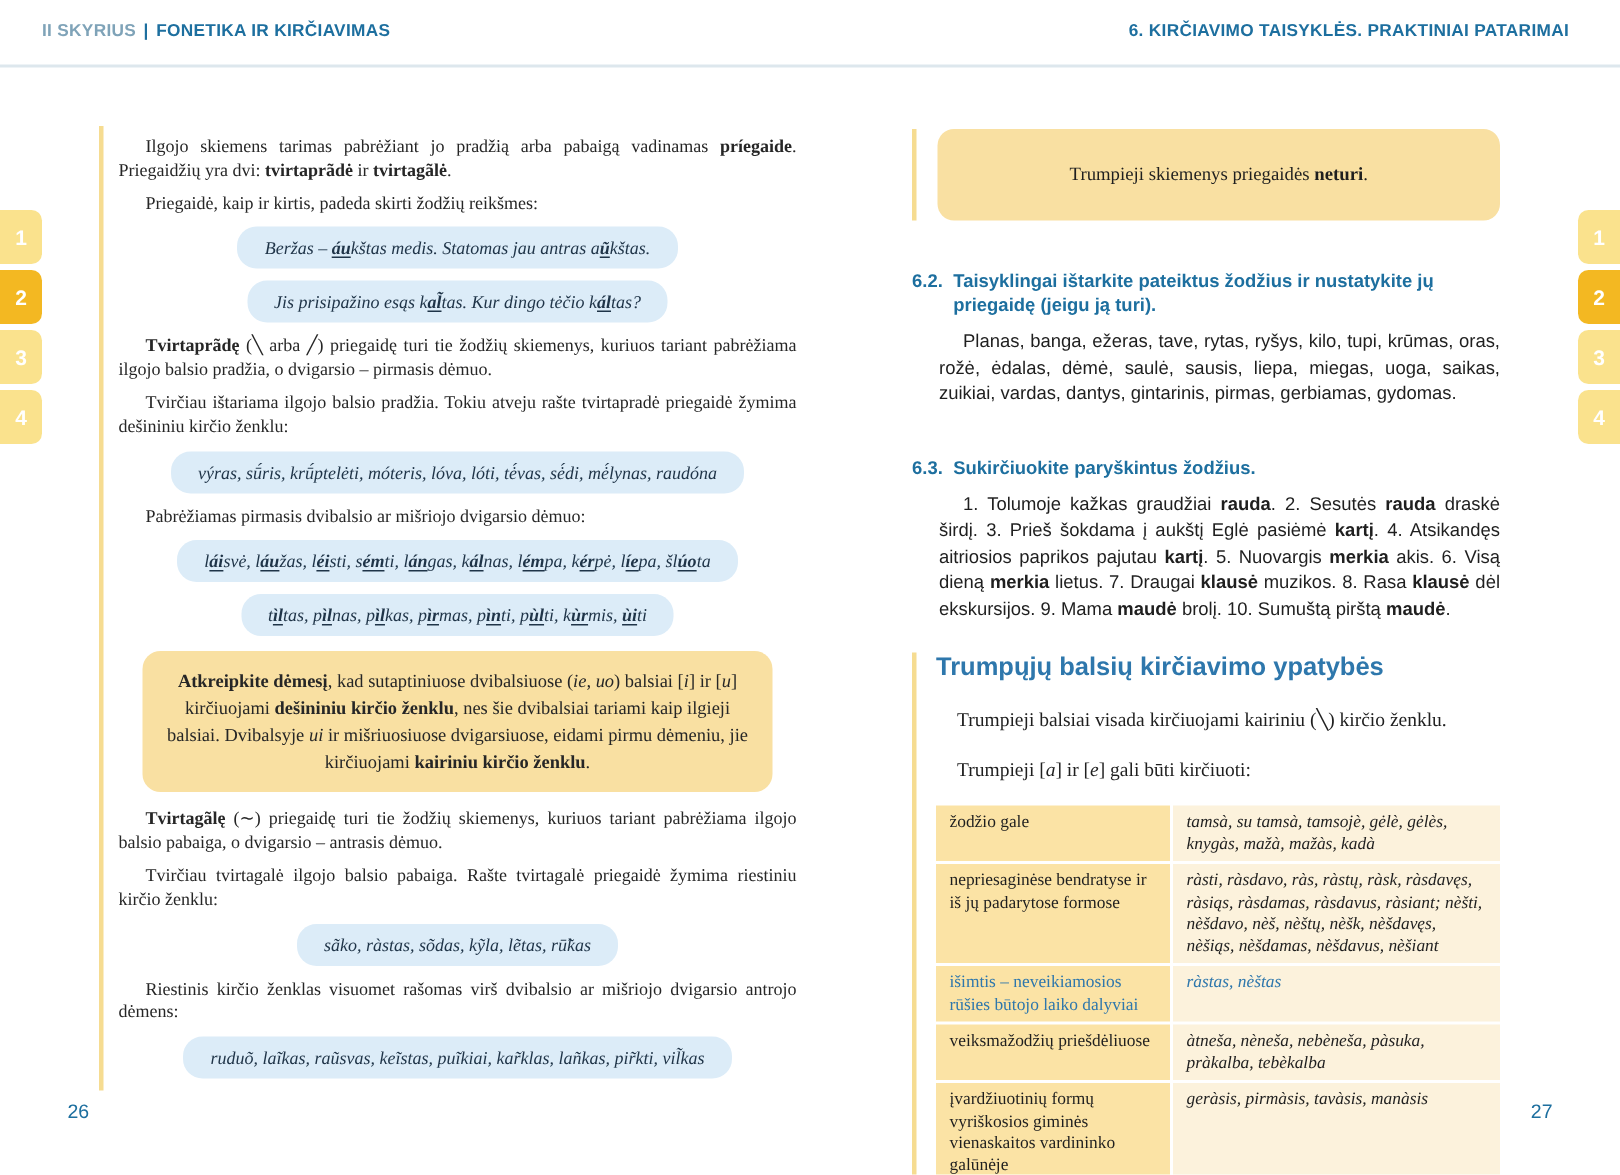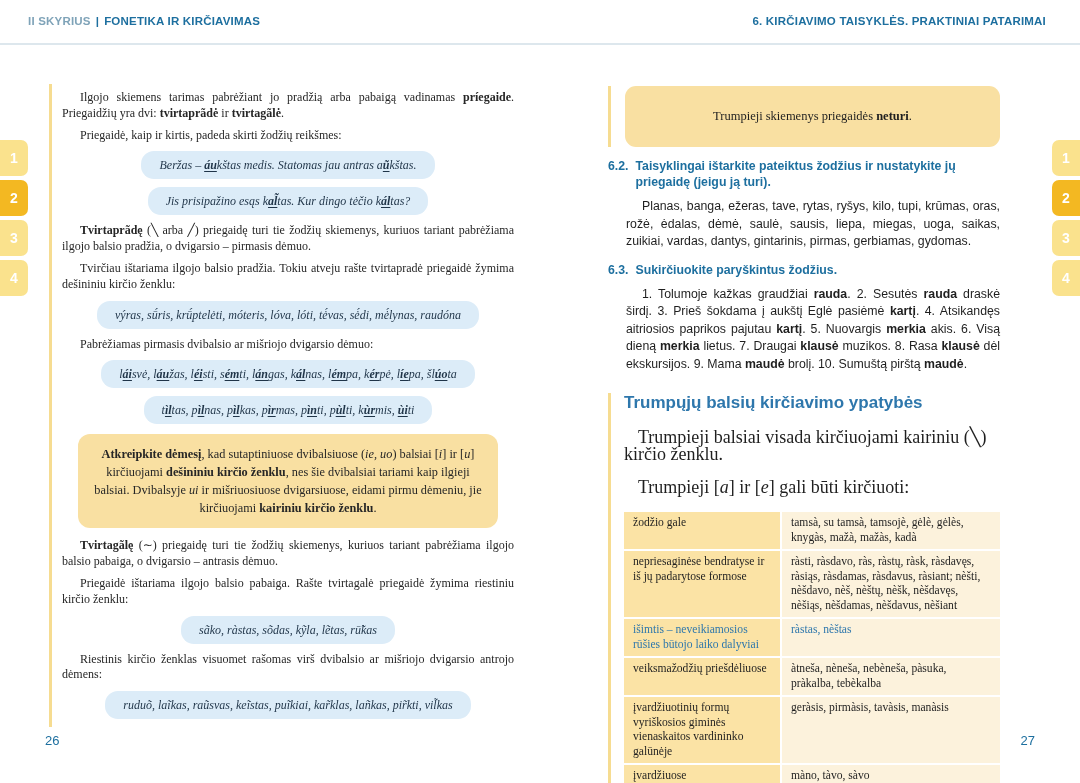--- a/index.html
+++ b/index.html
@@ -21,53 +21,53 @@
   .tabs{position:absolute;top:140px;display:flex;flex-direction:column;gap:4px;}
   #tabs-left{left:0;}
   #tabs-right{right:0;}
   .tab{width:28px;height:36px;display:flex;align-items:center;justify-content:center;
        background:var(--tab-inactive,#fae28d);color:#fff;
        font:bold 14px "Liberation Sans", sans-serif;}
   #tabs-left .tab{border-radius:0 7px 7px 0;}
   #tabs-right .tab{border-radius:7px 0 0 7px;}
   .tab.active{background:var(--tab-active,#f3b822);}
   
-  #left-col{position:absolute;left:49px;top:84px;width:452px;
+  #left-col{position:absolute;left:66px;top:84px;width:452px;
             border-left:3px solid var(--bar-yellow,#f6dc91);padding-left:10px;
             font-size:12px;line-height:15.8px;text-align:justify;}
   #left-col p{margin:6px 0;}
   .ind{text-indent:18px;}
   .example-box{background:var(--box-blue-bg,#dcecf8);border-radius:13px;
                padding:6px 18px;margin:8px auto;width:fit-content;max-width:90%;
                text-align:center;font-style:italic;color:#1f3448;
                font-size:12px;line-height:16px;text-indent:0;}
   .note-box{background:var(--box-orange-bg,#f9e0a2);border-radius:12px;
             padding:11px 16px;margin:10px 16px;text-align:center;
             font-size:12.3px;line-height:18px;text-indent:0;}
   u{text-decoration:underline;text-underline-offset:2px;text-decoration-thickness:1px;font-weight:bold;}
   
   #right-col{position:absolute;left:608px;top:86px;width:392px;
              font-family:"Liberation Sans", sans-serif;font-size:12.3px;color:#1f1f1f;}
   .bar-box{border-left:3px solid var(--bar-yellow,#f6dc91);padding-left:14px;}
   .top-note{background:var(--box-orange-bg,#f9e0a2);border-radius:11px;padding:23px 10px;
             text-align:center;font-family:"Liberation Serif", serif;font-size:12.5px;}
-  .ex{margin-top:11px;}
+  .ex{margin-top:32px;}
   .ex-head{display:flex;gap:7px;color:var(--accent-blue,#1d78a8);font-weight:bold;
            font-size:12.3px;line-height:16px;}
   .ex-body{margin:8px 0 0 18px;text-indent:16px;text-align:justify;line-height:17.5px;}
   #features-section{margin-top:20px;border-left:3px solid var(--bar-yellow,#f6dc91);padding-left:13px;}
   .section-heading{color:var(--heading-blue,#2e77ac);
                    font:bold 17px "Liberation Sans", sans-serif;margin:2px 0 11px;}
-  .intro{font-family:"Liberation Serif", serif;font-size:18px;line-height:17px;
+  .intro{font-family:"Liberation Serif", serif;font-size:13px;line-height:17px;
          margin:16px 0;text-indent:14px;}
   #accent-table{margin-top:10px;display:flex;flex-direction:column;gap:2px;}
   .trow{display:grid;grid-template-columns:156px 1fr;gap:2px;}
   .tcell{padding:4px 9px;font-family:"Liberation Serif", serif;font-size:11.6px;line-height:14.5px;}
   .tlabel{background:var(--table-label-bg,#fbe3a5);}
-  .tvalue{background:var(--table-value-bg,#fcf2dc);}
+  .tvalue{background:var(--table-value-bg,#fcf2dc);font-style:italic;}
   .trow.hl .tcell{color:var(--heading-blue,#2e77ac);}
   
   .pageno{position:absolute;top:733px;font:13px "Liberation Sans", sans-serif;
           color:var(--accent-blue,#1d78a8);}
   #pageno-left{left:45px;}
   #pageno-right{right:45px;}
 </style>
 </head>
 <body>
 
@@ -97,21 +97,21 @@
   <div class="example-box">Beržas – <u>áu</u>kštas medis. Statomas jau antras a<u>ũ</u>kštas.</div>
   <div class="example-box">Jis prisipažino esąs k<u>al̃</u>tas. Kur dingo tėčio k<u>ál</u>tas?</div>
   <p class="ind"><b>Tvirtaprãdę</b> (╲ arba ╱) priegaidę turi tie žodžių skiemenys, kuriuos tariant pabrėžiama ilgojo balsio pradžia, o dvigarsio – pirmasis dėmuo.</p>
   <p class="ind">Tvirčiau ištariama ilgojo balsio pradžia. Tokiu atveju rašte tvirtapradė priegaidė žymima dešininiu kirčio ženklu:</p>
   <div class="example-box">výras, sū́ris, krū́ptelėti, móteris, lóva, lóti, tė́vas, sė́di, mė́lynas, raudóna</div>
   <p class="ind">Pabrėžiamas pirmasis dvibalsio ar mišriojo dvigarsio dėmuo:</p>
   <div class="example-box">l<u>ái</u>svė, l<u>áu</u>žas, l<u>éi</u>sti, s<u>ém</u>ti, l<u>án</u>gas, k<u>ál</u>nas, l<u>ém</u>pa, k<u>ér</u>pė, l<u>íe</u>pa, šl<u>úo</u>ta</div>
   <div class="example-box">t<u>ìl</u>tas, p<u>ìl</u>nas, p<u>ìl</u>kas, p<u>ìr</u>mas, p<u>ìn</u>ti, p<u>ùl</u>ti, k<u>ùr</u>mis, <u>ùi</u>ti</div>
   <div class="note-box"><b>Atkreipkite dėmesį</b>, kad sutaptiniuose dvibalsiuose (<i>ie, uo</i>) balsiai [<i>i</i>] ir [<i>u</i>] kirčiuojami <b>dešininiu kirčio ženklu</b>, nes šie dvibalsiai tariami kaip ilgieji balsiai. Dvibalsyje <i>ui</i> ir mišriuosiuose dvigarsiuose, eidami pirmu dėmeniu, jie kirčiuojami <b>kairiniu kirčio ženklu</b>.</div>
   <p class="ind"><b>Tvirtagãlę</b> (∼) priegaidę turi tie žodžių skiemenys, kuriuos tariant pabrėžiama ilgojo balsio pabaiga, o dvigarsio – antrasis dėmuo.</p>
-  <p class="ind">Priegaidė ištariama ilgojo balsio pabaiga. Rašte tvirtagalė priegaidė žymima riestiniu kirčio ženklu:</p>
+  <p class="ind">Tvirčiau tvirtagalė ilgojo balsio pabaiga. Rašte tvirtagalė priegaidė žymima riestiniu kirčio ženklu:</p>
   <div class="example-box">sãko, ràstas, sõdas, kỹla, lẽtas, rū̃kas</div>
   <p class="ind">Riestinis kirčio ženklas visuomet rašomas virš dvibalsio ar mišriojo dvigarsio antrojo dėmens:</p>
   <div class="example-box">ruduõ, laĩkas, raũsvas, keĩstas, puĩkiai, kar̃klas, lañkas, pir̃kti, vil̃kas</div>
 </section>
 
 <section id="right-col">
   <div class="bar-box">
     <div class="top-note">Trumpieji skiemenys priegaidės <b>neturi</b>.</div>
   </div>
 

